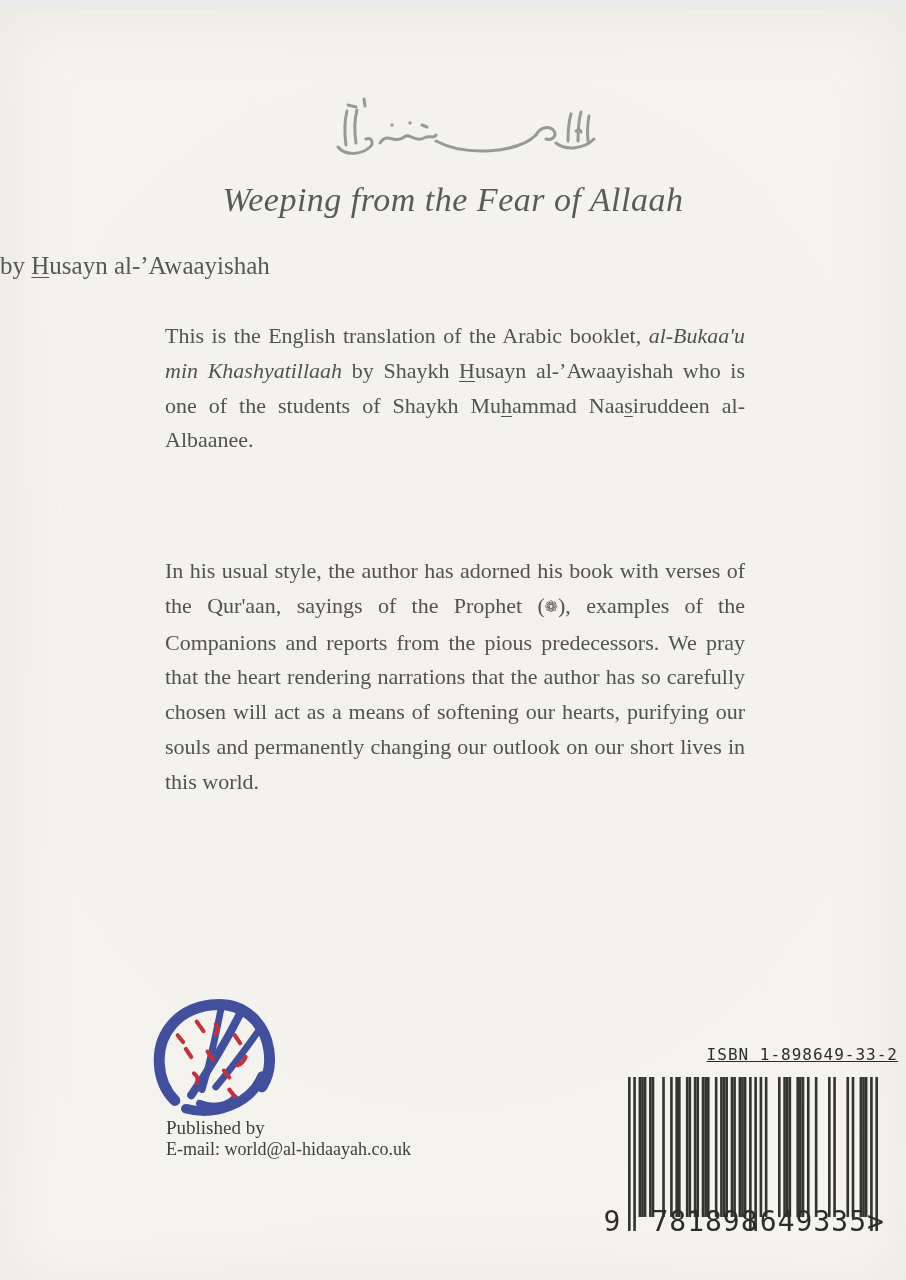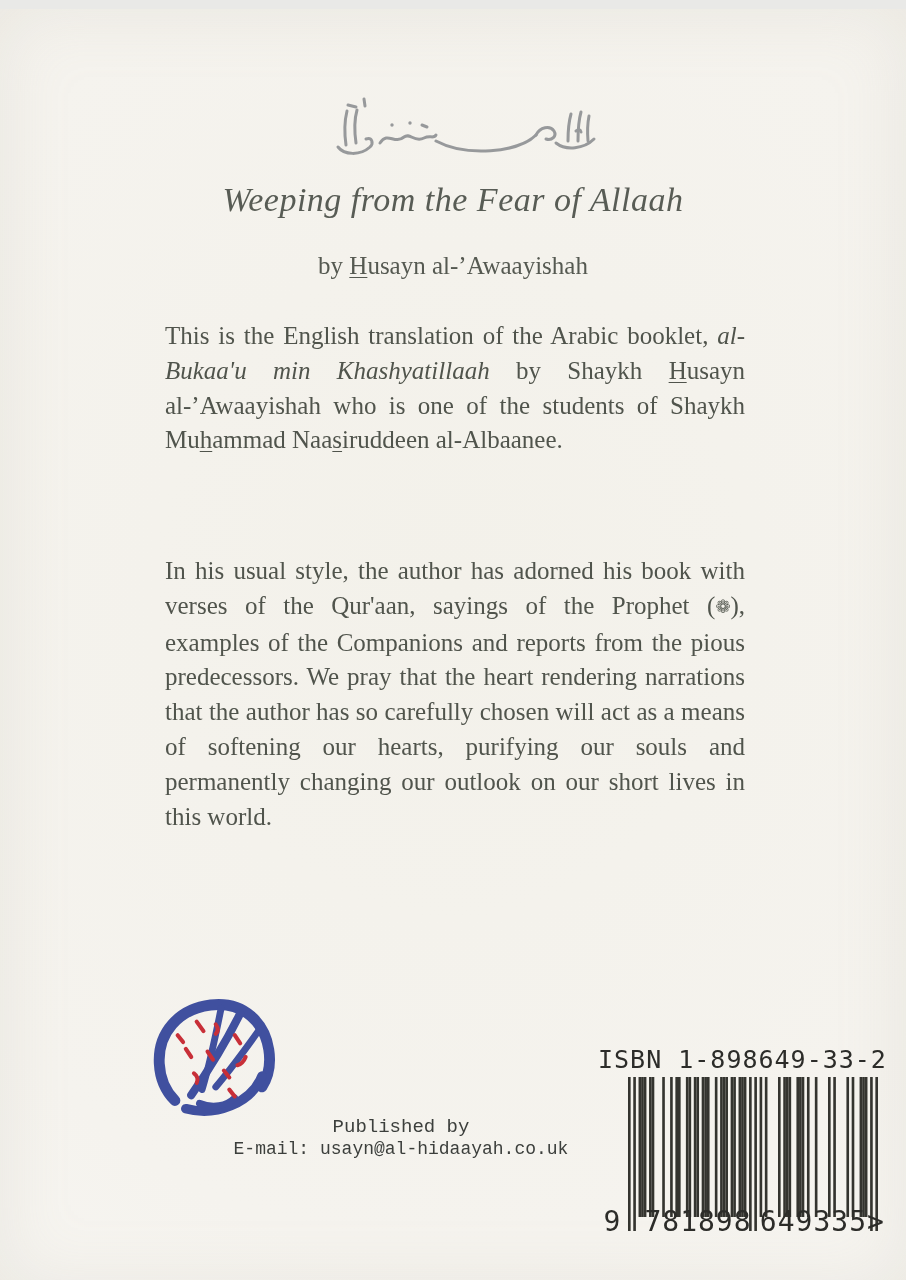--- a/index.html
+++ b/index.html
@@ -15,53 +15,53 @@
   }
   .arabic-callig{position:absolute;left:330px;top:86px;width:272px;height:76px;}
   .title{
     position:absolute;left:0;top:172px;width:100%;
     margin:0;text-align:center;
     font-style:italic;font-weight:normal;
     font-size:34px;letter-spacing:0.5px;color:#585c55;
   }
   .byline{
     position:absolute;left:0;top:243px;width:100%;
-    text-align:center;font-size:25px;color:#555951;
+    font-size:25px;color:#555951;
   }
   .para{
     position:absolute;left:165px;width:580px;margin:0;
-    font-size:25px;line-height:34.8px;
+    font-size:22px;line-height:34.8px;
     text-align:justify;color:#50544c;
   }
   .p1{top:310px;}
   .p2{top:545px;}
   .seg-i{font-style:italic;}
   .seg-u{text-decoration:underline;text-underline-offset:3px;text-decoration-thickness:1px;}
   .seg-sym{font-family:"DejaVu Sans",sans-serif;font-size:0.72em;position:relative;top:-1px;color:#5a5e56;}
   .logo{position:absolute;left:141px;top:980px;width:144px;height:136px;}
   .pub-block{
     position:absolute;left:166px;top:1108px;width:470px;
-    font-family:Liberation Mono, monospace;
-    color:#3c3f3c;font-size:19px;line-height:21.5px;text-align:center;
+    font-family:Liberation Serif, serif;
+    color:#3c3f3c;font-size:19px;line-height:21.5px;
   }
   .pub-name{font-weight:bold;font-size:23px;line-height:27px;color:#333631;letter-spacing:0.2px;}
   .pre{white-space:pre-wrap;}
   .pub-small{font-size:18px;}
   .barcode-wrap{
     position:absolute;left:598px;top:1036px;width:300px;height:210px;
     font-family:"DejaVu Sans Mono","Liberation Mono",monospace;color:#2c2c29;
   }
   .isbn-label{
     position:absolute;left:0;top:0;width:100%;
-    text-align:left;font-size:25px;letter-spacing:1px;
+    text-align:right;font-size:16px;letter-spacing:1px;text-decoration:underline;
   }
   #barcode-svg{position:absolute;left:30px;top:32px;}
   .bd{position:absolute;top:160px;font-size:28px;}
   .d-lead{left:0;width:28px;text-align:center;}
-  .d-g1{left:38px;width:110px;text-align:center;letter-spacing:1px;padding-left:7px;}
+  .d-g1{left:45px;width:110px;text-align:center;letter-spacing:1px;padding-left:7px;}
   .d-g2{left:159px;width:110px;text-align:right;letter-spacing:1px;}
   .d-tr{left:269px;}
 </style>
 </head>
 <body>
 
 <div class="cover">
 
   <svg class="arabic-callig" viewBox="0 0 272 76" fill="none" stroke="#97999b" stroke-width="3" stroke-linecap="round">
 
@@ -113,21 +113,21 @@
       <path d="M46 46 l4 6"></path>
       <path d="M58 60 l4 5"></path>
       <path d="M36 62 q4 3 2 7"></path>
       <path d="M62 74 l4 5"></path>
       <path d="M24 34 l4 5"></path>
     </g>
   </svg>
 
   <div class="pub-block">
     <div>Published by</div>
-    <div class="pub-small">E-mail: usayn@al-hidaayah.co.uk</div>
+    <div class="pub-small">E-mail: world@al-hidaayah.co.uk</div>
   </div>
 
   <div class="barcode-wrap">
     <div class="isbn-label">ISBN 1-898649-33-2</div>
     <svg id="barcode-svg" width="250" height="154" viewBox="0 0 250 154">
         <rect x="0.00" y="0" width="2.63" height="154" fill="#34342f"></rect>
         <rect x="5.26" y="0" width="2.63" height="154" fill="#34342f"></rect>
         <rect x="10.53" y="0" width="2.63" height="140" fill="#34342f"></rect>
         <rect x="13.16" y="0" width="2.63" height="140" fill="#34342f"></rect>
         <rect x="15.79" y="0" width="2.63" height="140" fill="#34342f"></rect>

